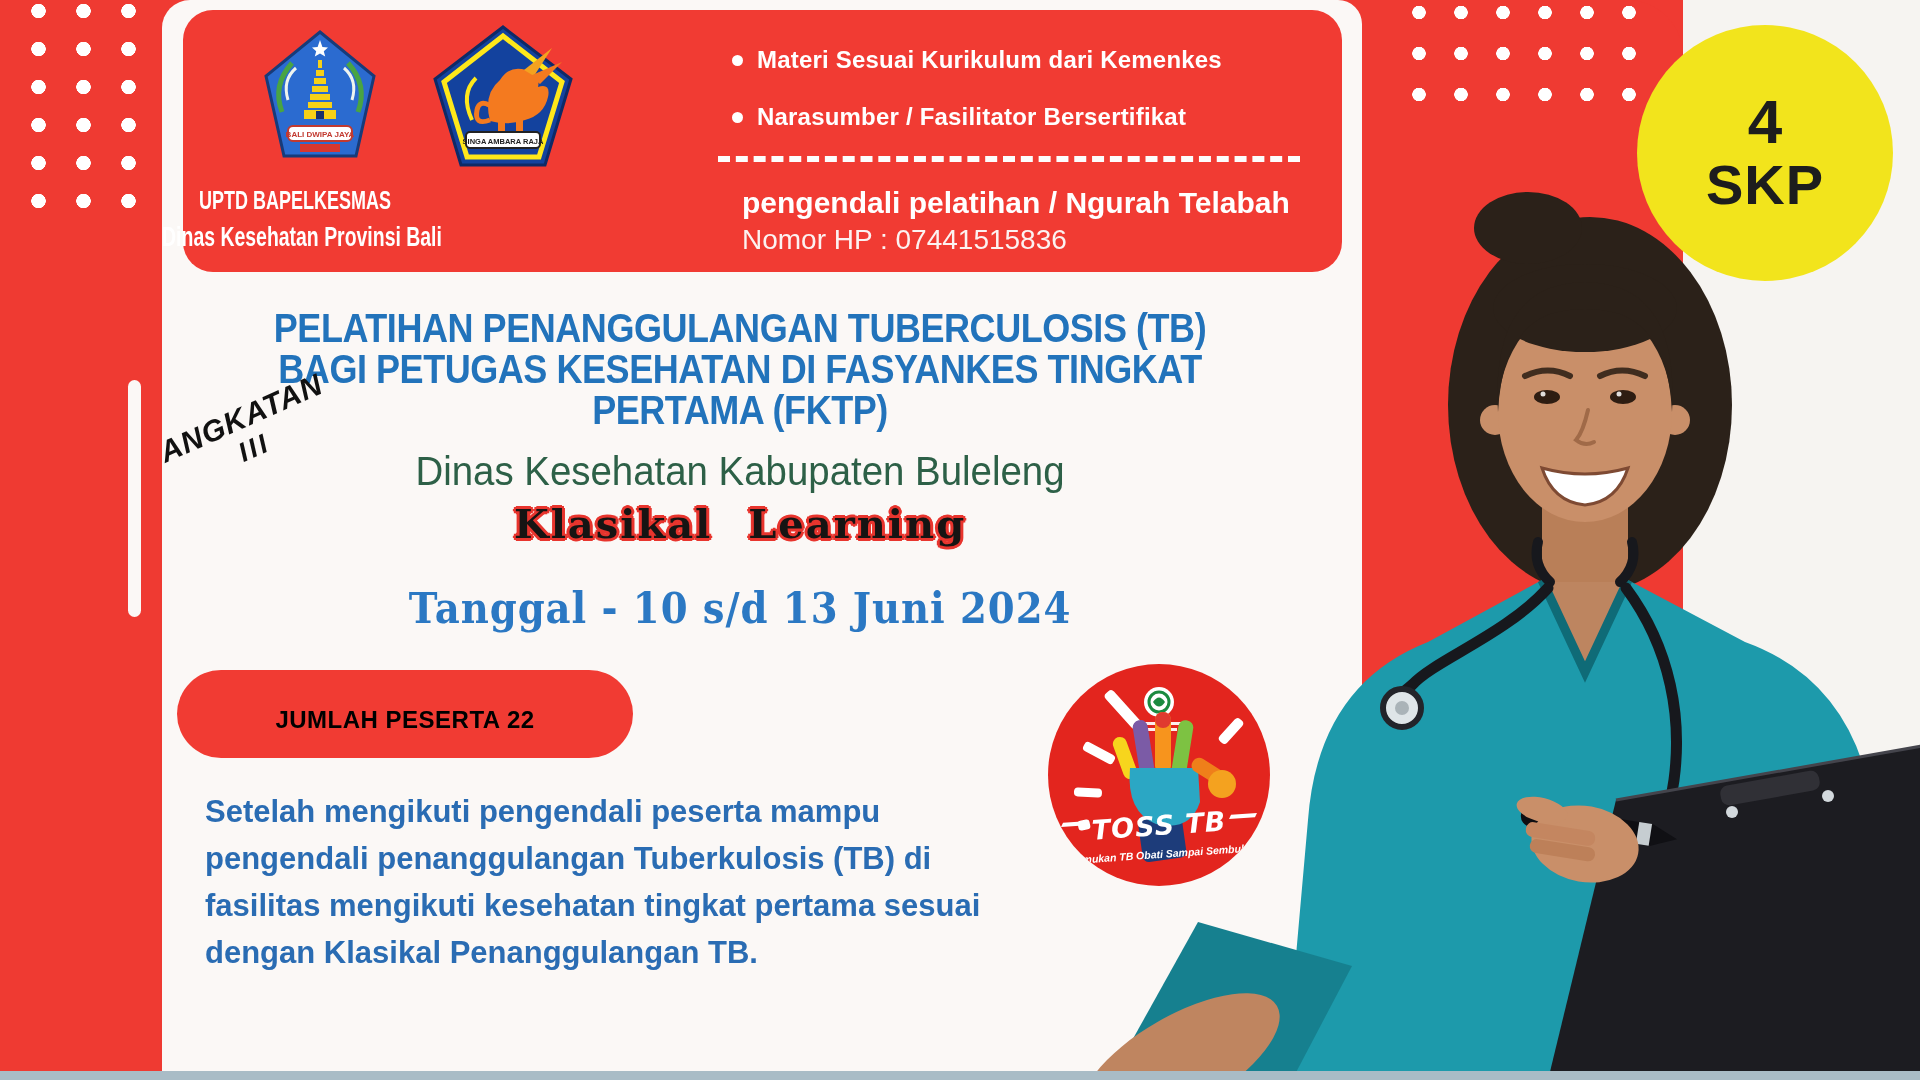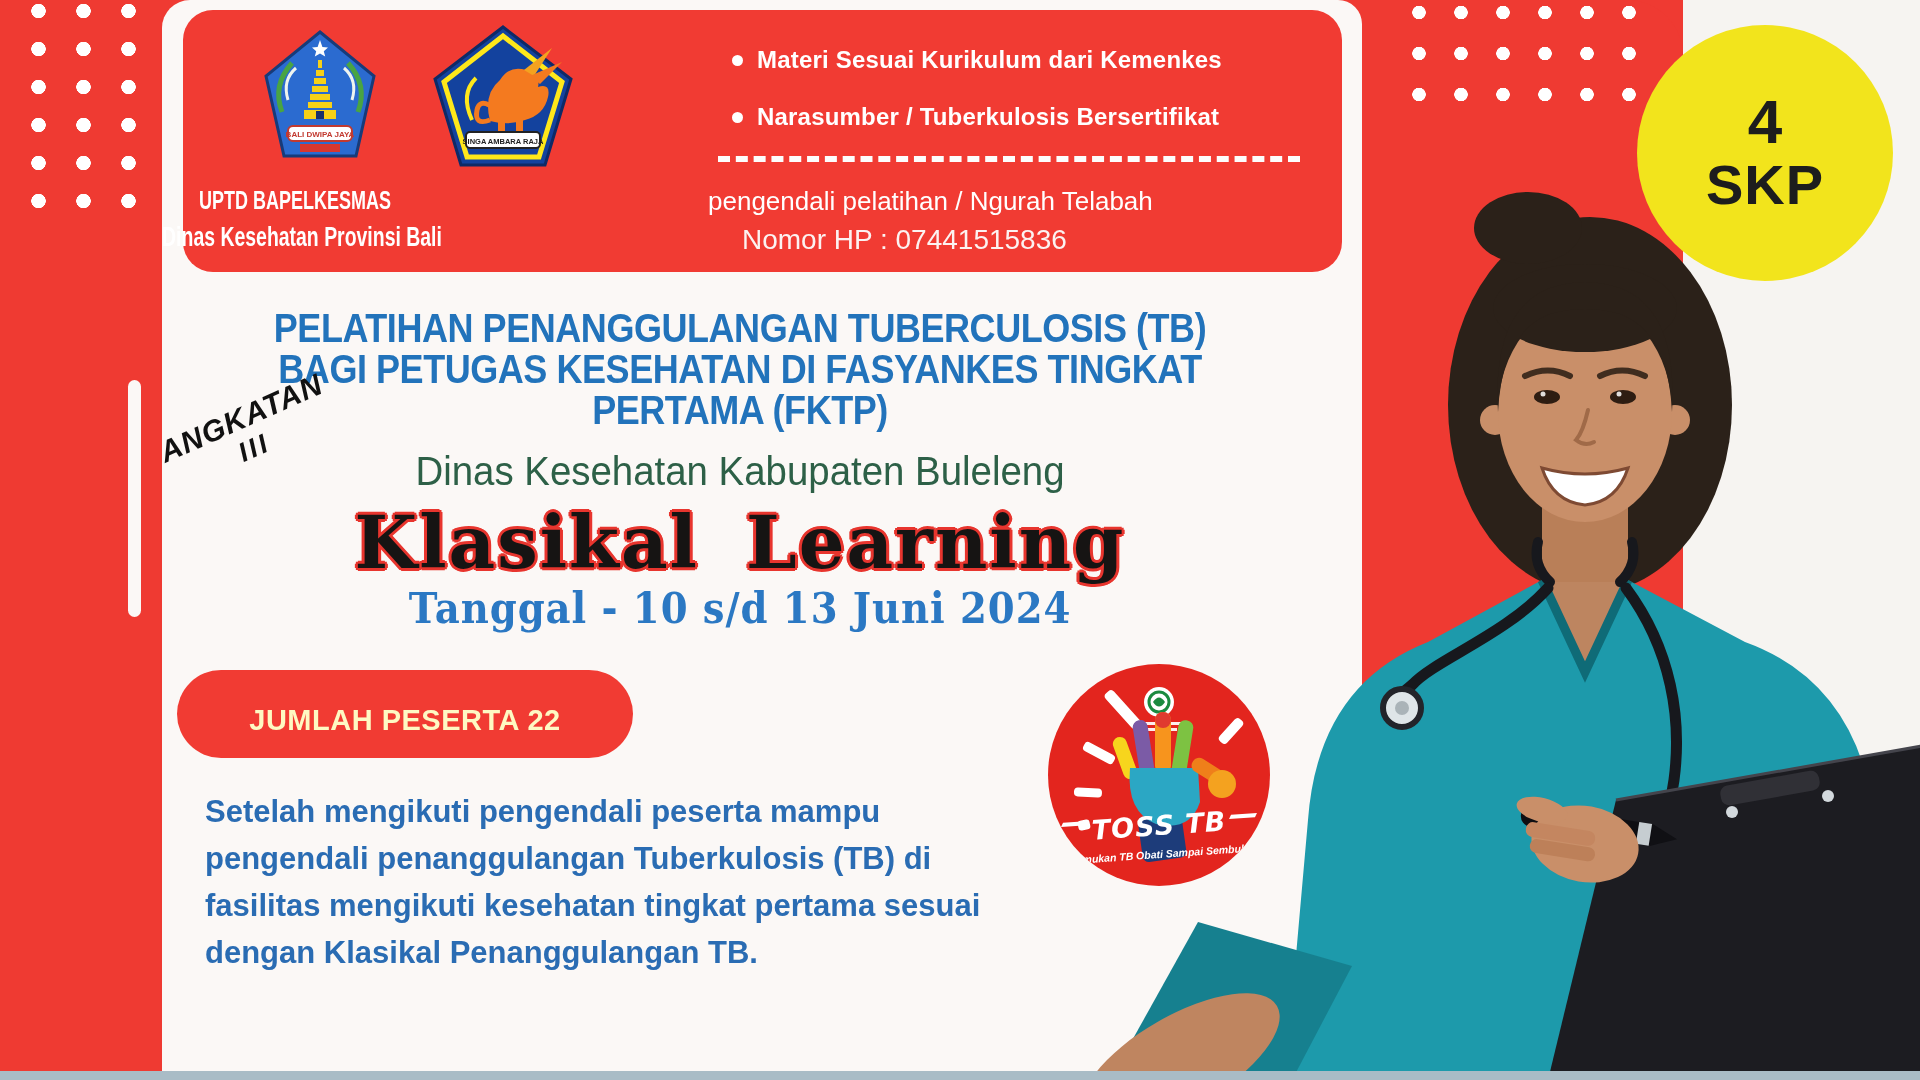--- a/index.html
+++ b/index.html
@@ -29,50 +29,50 @@
         border-radius:30px;z-index:6;}
   .logo{z-index:7;}
   .org1{left:95px;top:186px;width:400px;text-align:center;color:#fff;font-weight:bold;
         font-size:25px;transform:scaleX(.72);z-index:7;}
   .org2{left:102px;top:222px;width:400px;text-align:center;color:#fff;font-weight:bold;
         font-size:27px;transform:scaleX(.72);z-index:7;}
   .bullet-row{left:732px;display:flex;align-items:center;gap:14px;z-index:7;}
   .bullet-dot{width:11px;height:11px;border-radius:50%;background:#fff;flex:0 0 auto;}
   .bullet-text{color:#fff;font-weight:bold;font-size:24px;letter-spacing:.2px;}
   .dashes{left:718px;top:156px;width:582px;height:0;border-top:6px dashed #fdfdfd;z-index:7;}
-  .contact-role{left:708px;top:186px;width:560px;color:#fff;font-weight:normal;font-size:26px;z-index:7;}
+  .contact-role{left:742px;top:186px;width:560px;color:#fff;font-weight:bold;font-size:30px;z-index:7;}
   .contact-phone{left:742px;top:224px;width:560px;color:#fcf2f1;font-weight:400;font-size:28px;z-index:7;}
 
   .skp{left:1637px;top:25px;width:256px;height:256px;border-radius:50%;background:#f2e41c;
        display:flex;flex-direction:column;align-items:center;justify-content:center;
        z-index:4;color:#1d1d1d;font-weight:bold;}
   .skp-num{font-size:62px;line-height:64px;}
   .skp-unit{font-size:56px;line-height:62px;letter-spacing:1px;}
 
   .title{left:140px;top:308px;width:1200px;text-align:center;color:#2273bb;font-weight:bold;
          font-size:40px;line-height:41px;transform:scaleX(.9);letter-spacing:-.5px;z-index:6;}
   .batch{left:150px;top:400px;width:195px;text-align:center;color:#111;
          transform:rotate(-24deg);font-style:italic;font-weight:bold;z-index:6;}
   .batch-l1{font-size:30px;letter-spacing:1px;}
   .batch-l2{font-size:27px;letter-spacing:3px;}
   .organizer{left:140px;top:449px;width:1200px;text-align:center;color:#2d6047;
          font-size:40px;font-weight:400;transform:scaleX(.96);z-index:6;}
   .method{left:140px;top:500px;width:1200px;text-align:center;z-index:6;
-         font-family:"DejaVu Serif",serif;font-weight:bold;font-size:72px;color:#161413;
+         font-family:"DejaVu Serif",serif;font-weight:bold;font-size:40px;color:#161413;
          letter-spacing:2px;word-spacing:20px;
          text-shadow:-2px -2px 0 #e8352e,2px -2px 0 #e8352e,-2px 2px 0 #e8352e,
                      2px 2px 0 #e8352e,0 3px 0 #e8352e,0 -3px 0 #e8352e,
                      3px 0 0 #e8352e,-3px 0 0 #e8352e;}
   .schedule{left:140px;top:584px;width:1200px;text-align:center;z-index:6;
          font-family:"DejaVu Serif",serif;font-weight:bold;font-size:42px;color:#2b78c3;
          transform:scaleX(.92);letter-spacing:1px;}
 
   .pill{left:177px;top:670px;width:456px;height:88px;border-radius:44px;background:#f13b33;
         display:flex;align-items:center;justify-content:center;z-index:6;}
-  .pill-label{color:#fef9c3;font-weight:bold;font-size:29px;letter-spacing:.5px;margin-top:12px;}
+  .pill-label{color:#000000;font-weight:bold;font-size:24px;letter-spacing:.5px;margin-top:12px;}
 
   .objective{left:205px;top:788px;width:900px;color:#2a6cb3;font-weight:bold;
         font-size:31px;line-height:47px;z-index:6;}
 
   
   .toss{left:1048px;top:664px;width:222px;height:222px;border-radius:50%;background:#e3251e;
         z-index:6;overflow:hidden;}
   .toss-name{position:absolute;left:0;right:0;top:146px;text-align:center;color:#fff;
         font-family:"DejaVu Sans",sans-serif;font-style:italic;font-weight:bold;
         font-size:27px;transform:rotate(-4deg);letter-spacing:1px;}
@@ -135,21 +135,21 @@
 
 <div class="abs org1">UPTD BAPELKESMAS</div>
 <div class="abs org2">Dinas Kesehatan Provinsi Bali</div>
 
 <div class="abs bullet-row" style="top:46px">
   <span class="bullet-dot"></span>
   <span class="bullet-text">Materi Sesuai Kurikulum dari Kemenkes</span>
 </div>
 <div class="abs bullet-row" style="top:103px">
   <span class="bullet-dot"></span>
-  <span class="bullet-text">Narasumber / Tuberkulosis Bersertifikat</span>
+  <span class="bullet-text">Narasumber / Fasilitator Bersertifikat</span>
 </div>
 <div class="abs dashes"></div>
 <div class="abs contact-role">pengendali pelatihan / Ngurah Telabah</div>
 <div class="abs contact-phone">Nomor HP : 07441515836</div>
 
 <div class="abs skp">
   <div class="skp-num">4</div>
   <div class="skp-unit">SKP</div>
 </div>
 

